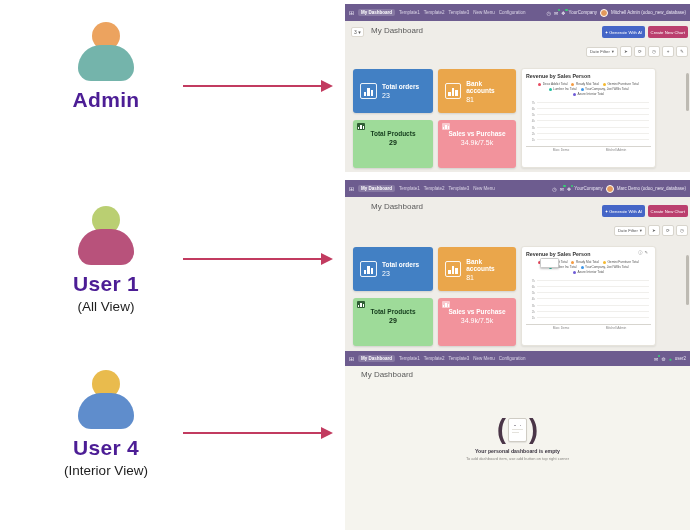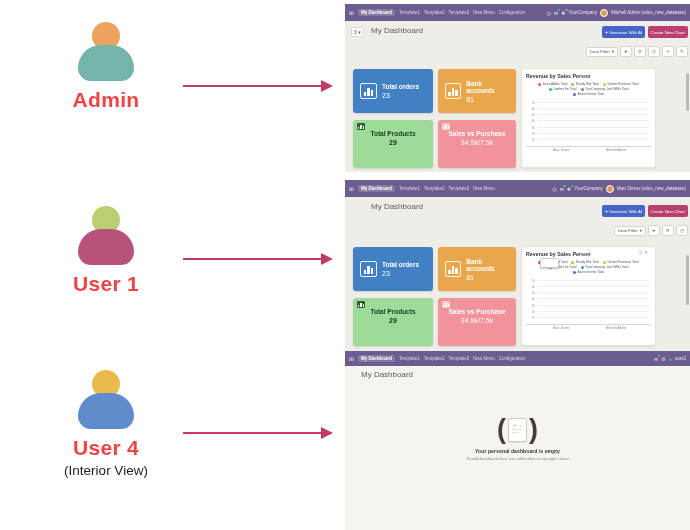--- a/index.html
+++ b/index.html
@@ -3,21 +3,21 @@
 <meta charset="utf-8">
 <style>
   html,body{margin:0;padding:0;}
   .page{position:relative;width:690px;height:530px;background:#ffffff;overflow:hidden;
         font-family:"Liberation Sans", sans-serif;}
 
   
   .persona{position:absolute;left:0;width:212px;text-align:center;}
   .p-head{width:28px;height:28px;border-radius:50%;margin:0 auto;}
   .p-body{width:56px;height:36px;border-radius:28px 28px 16px 16px;margin:-5px auto 0;}
-  .p-name{margin-top:7px;font-size:21px;font-weight:bold;color:#ef4444;letter-spacing:.3px;}
+  .p-name{margin-top:7px;font-size:21px;font-weight:bold;color:#4c1d95;letter-spacing:.3px;}
   .p-sub{margin-top:3px;font-size:13.5px;color:#1e1e1e;}
   .arrow{position:absolute;left:183px;width:150px;height:18px;}
 
   
   .shot{position:absolute;left:345px;width:345px;overflow:hidden;}
   .navbar{height:17px;background:#6d5c8f;display:flex;align-items:center;gap:4px;
           padding:0 4px;font-size:4.5px;color:#e9e5f2;white-space:nowrap;}
   .nv-apps{font-size:6px;}
   .nv-app{background:rgba(255,255,255,.18);padding:1px 3px;border-radius:2px;font-weight:bold;color:#fff;}
   .nv-item{opacity:.85;}
@@ -100,20 +100,21 @@
     </div>
     <div class="p-name">Admin</div>
   </div>
 
   <div class="persona" style="top:206px">
     <div>
       <div class="p-head" style="background:#bacf72"></div>
       <div class="p-body" style="background:#b8527b"></div>
     </div>
     <div class="p-name">User 1</div>
+    <div class="p-sub">(All View)</div>
   </div>
 
   <div class="persona" style="top:370px">
     <div>
       <div class="p-head" style="background:#e9bb4d"></div>
       <div class="p-body" style="background:#5f8dcc"></div>
     </div>
     <div class="p-name">User 4</div>
     <div class="p-sub">(Interior View)</div>
   </div>

